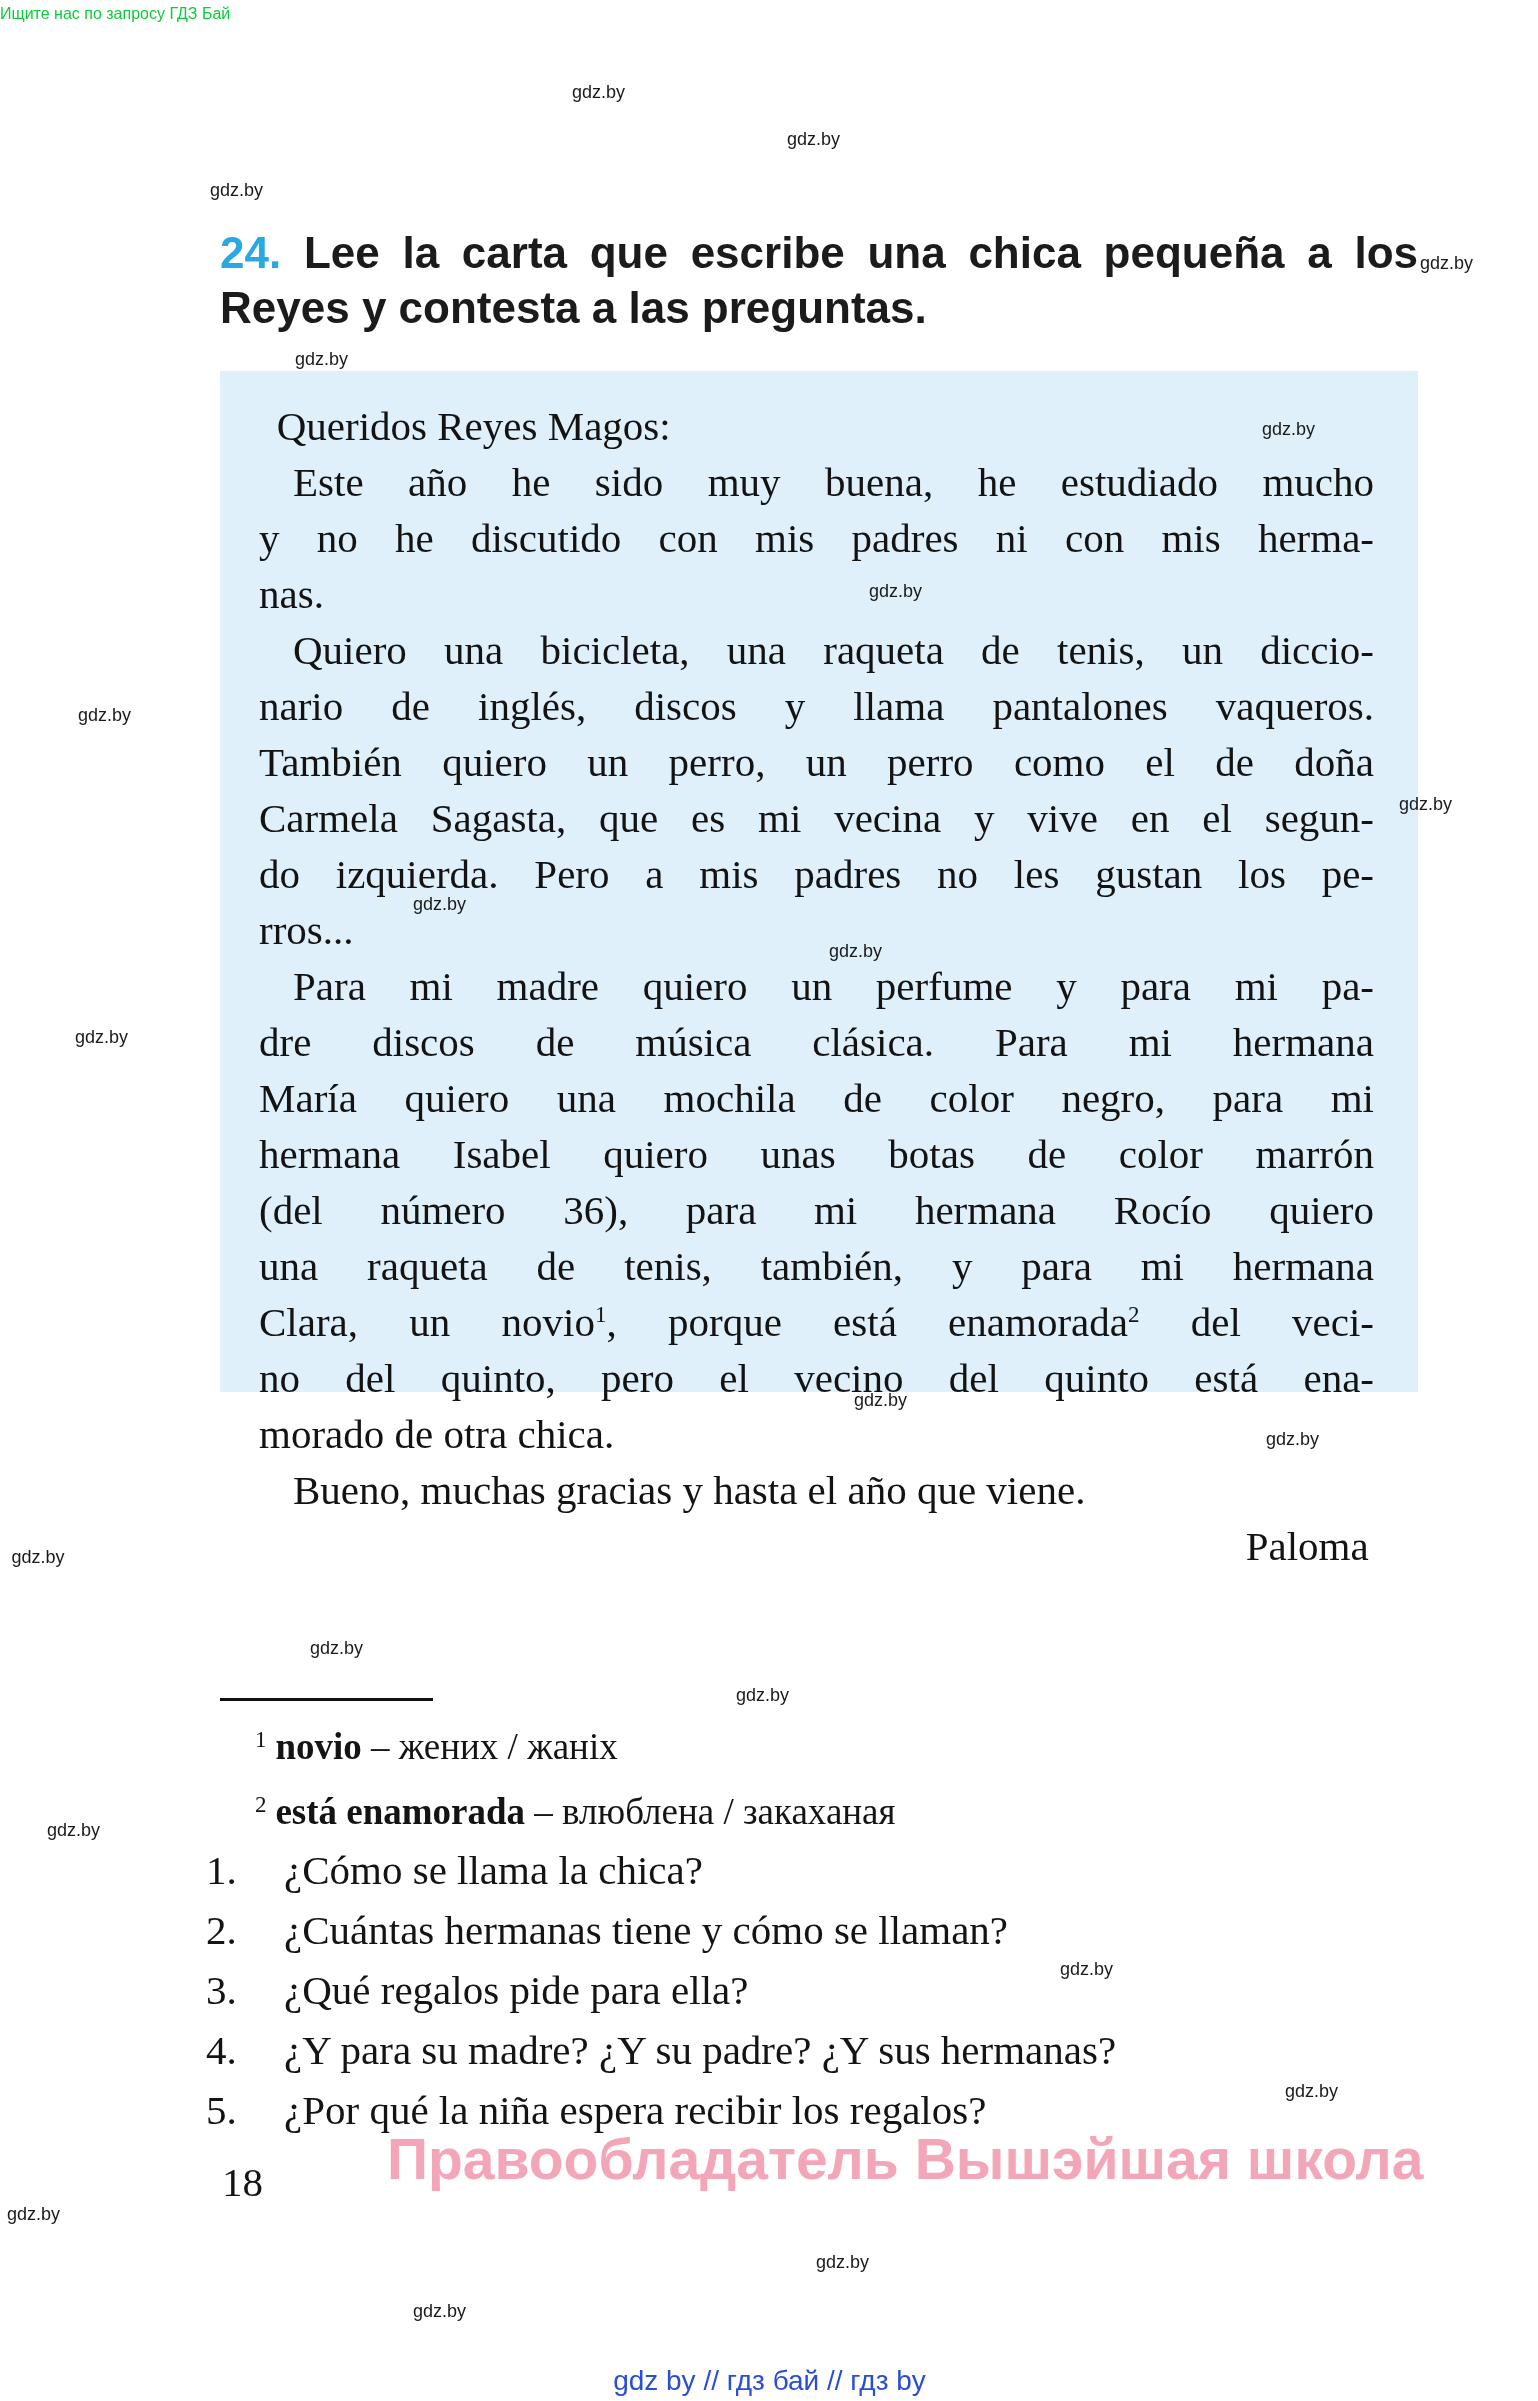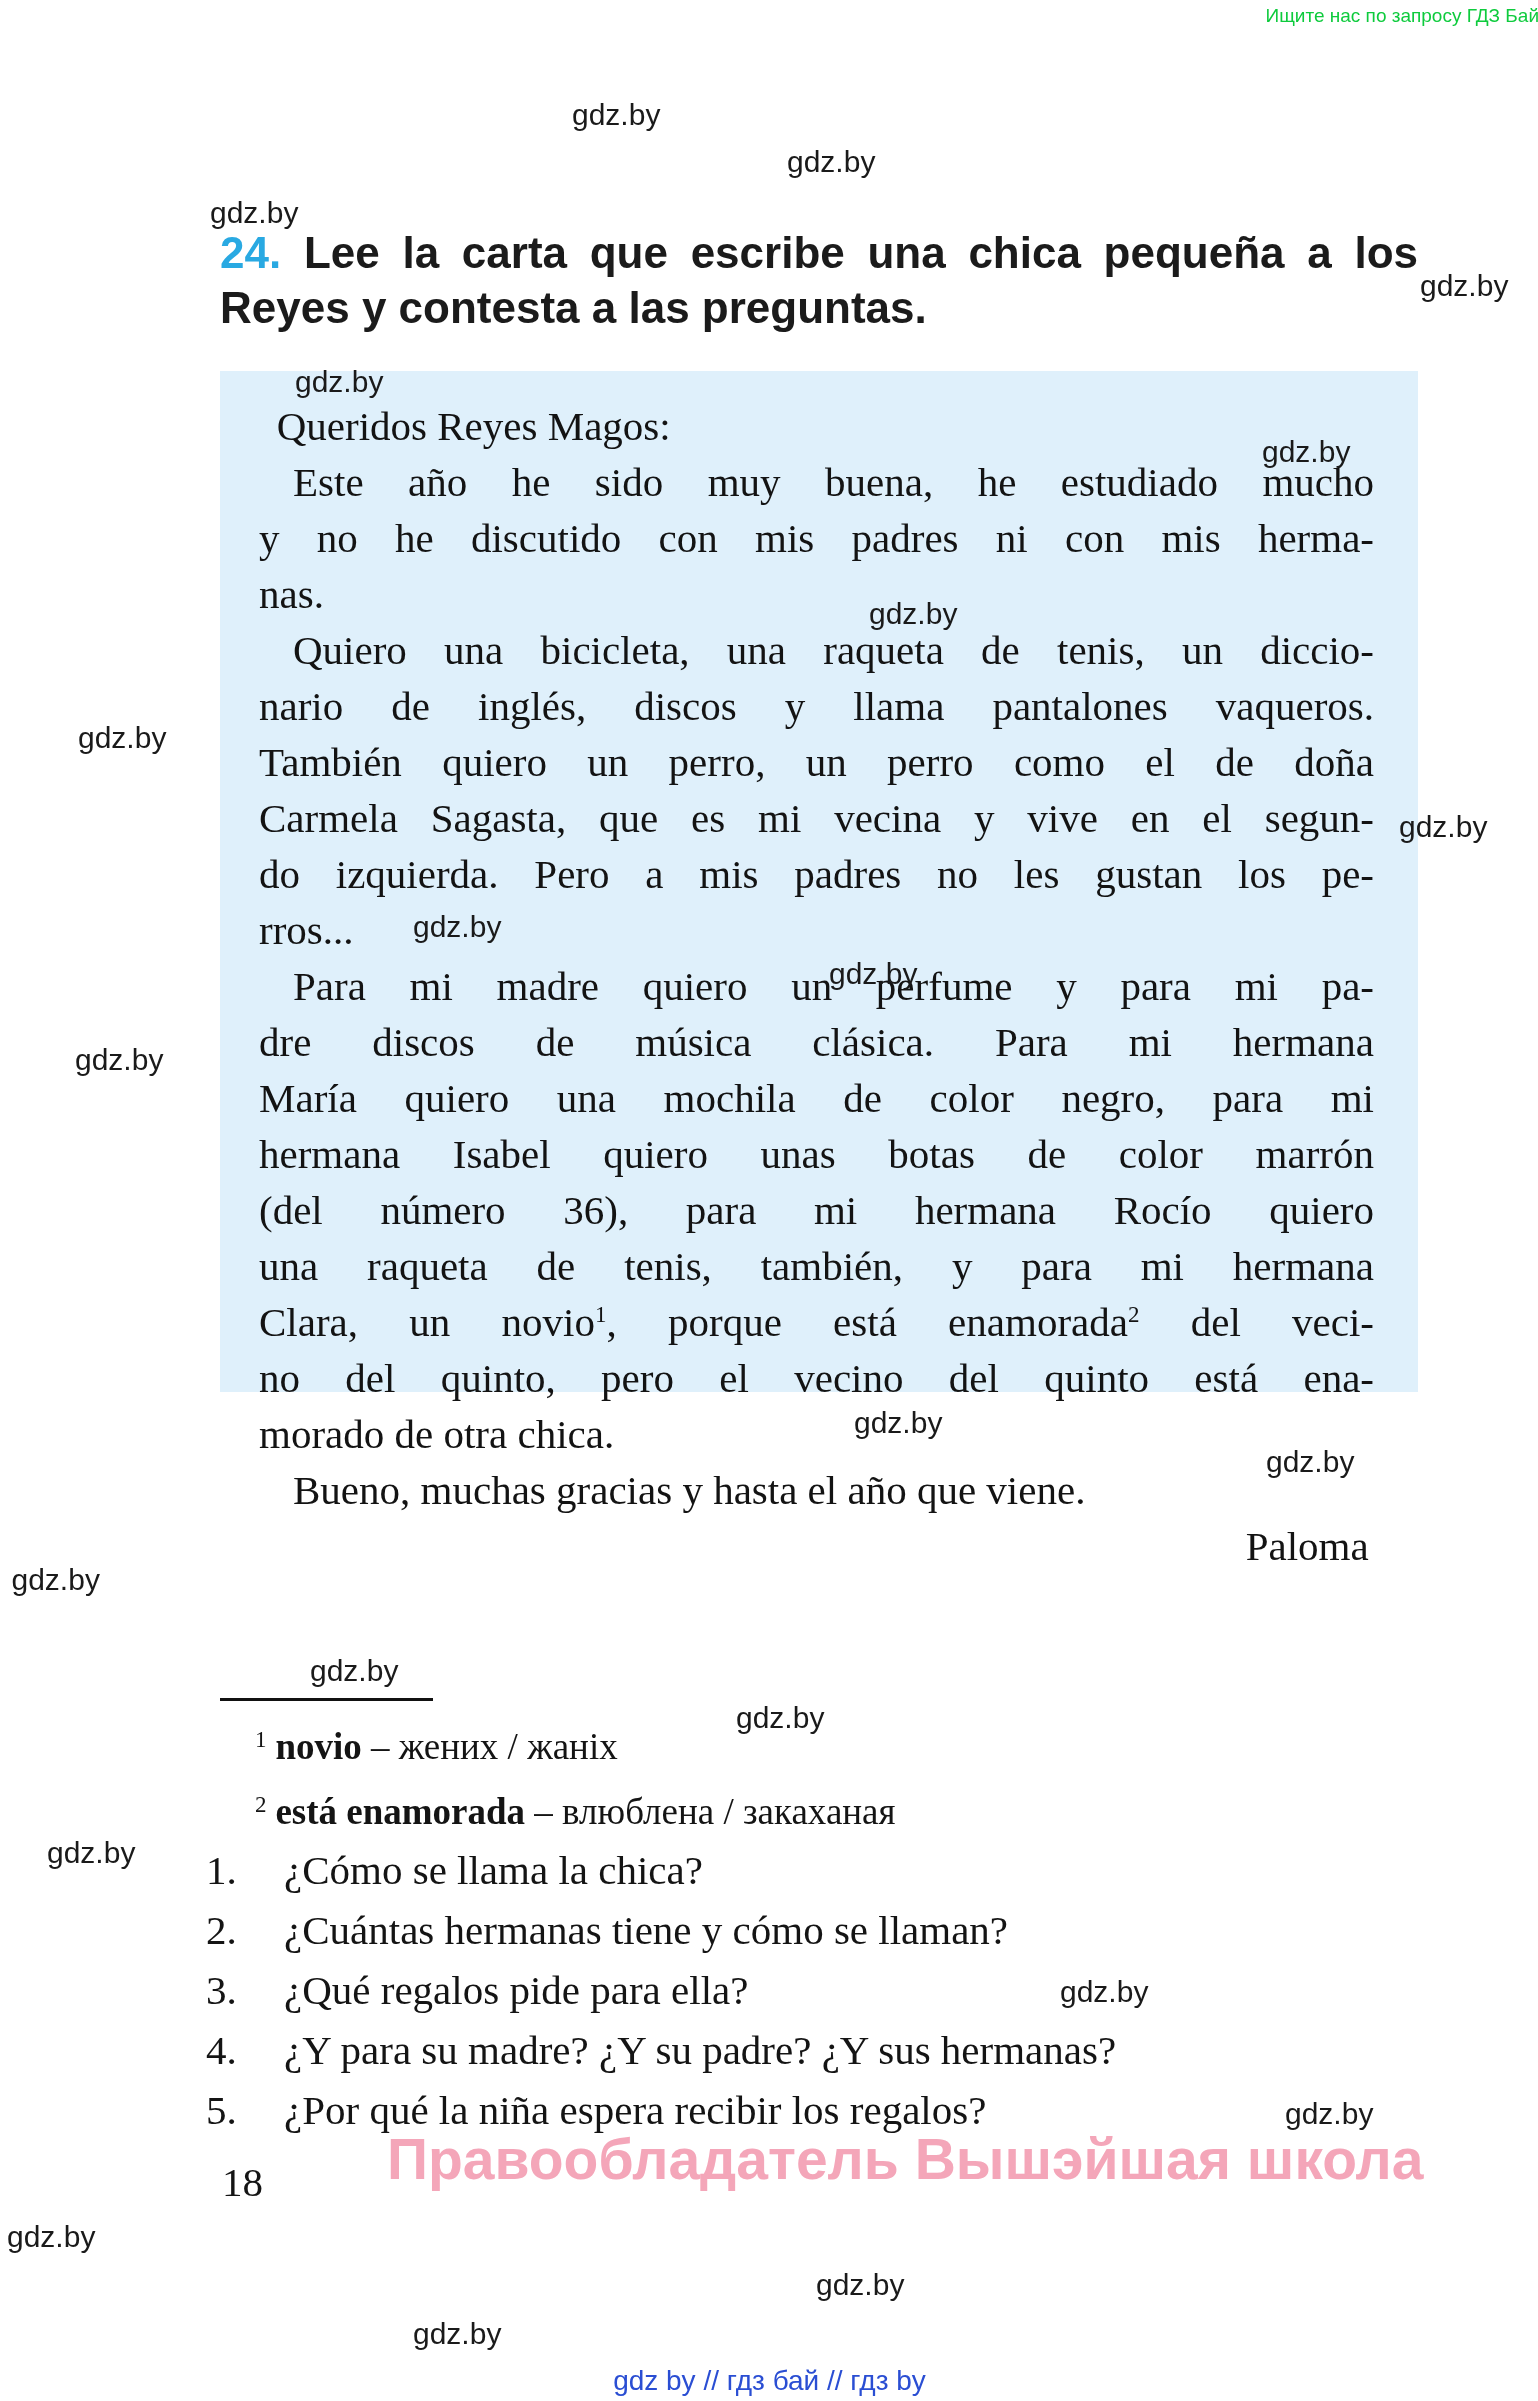--- a/index.html
+++ b/index.html
@@ -1,21 +1,21 @@
 <!DOCTYPE html>
 <html style="--accent-blue: #29a9e2; --box-bg: #dff0fb; --green: #0ecb3d; --pink: #f4a6b9; --footer-blue: #2a4ed3; --ink: #141414; --wm: #1a1a1a;font-size:14px"><head>
 <meta charset="utf-8">
 <style>
   html,body{margin:0;padding:0;background:#fff;}
   .page{position:relative;width:1539px;height:2401px;background:#ffffff;overflow:hidden;
         font-family:"Liberation Serif","DejaVu Serif",serif;color:var(--ink,#141414);}
 
   
-  .top-banner{position:absolute;top:5.3px;left:0;width:100%;text-align:right;
-    font-family:"Liberation Sans","DejaVu Sans",sans-serif;font-size:19px;color:var(--green,#0ecb3d);}
+  .top-banner{position:absolute;top:5.3px;left:0;width:100%;text-align:left;
+    font-family:"Liberation Sans","DejaVu Sans",sans-serif;font-size:16px;color:var(--green,#0ecb3d);}
 
   
   .title{position:absolute;left:220px;top:225px;width:1198px;
     font-family:"Liberation Sans","DejaVu Sans",sans-serif;font-weight:bold;font-size:44px;line-height:55px;color:#1b1b1b;}
   .t-line1{text-align:justify;text-align-last:justify;}
   .t-num{color:var(--accent-blue,#29a9e2);}
 
   
   .letter-box{position:absolute;left:220px;top:371px;width:1198px;height:1021px;
     background:var(--box-bg,#dff0fb);box-sizing:border-box;padding:26.6px 44px 0 39px;
@@ -44,21 +44,21 @@
   
   .copyright{position:absolute;left:387px;top:2126px;
     font-family:"Liberation Sans","DejaVu Sans",sans-serif;font-weight:bold;font-size:57px;color:var(--pink,#f4a6b9);}
   .page-number{position:absolute;left:222px;top:2158px;font-size:41px;}
   .footer-links{position:absolute;left:0;top:2365px;width:100%;text-align:center;
     font-family:"Liberation Sans","DejaVu Sans",sans-serif;font-size:28px;color:var(--footer-blue,#2a4ed3);}
 
   
   .wm-layer{position:absolute;left:0;top:0;width:100%;height:100%;pointer-events:none;}
   .wm{position:absolute;font-family:"Liberation Sans","DejaVu Sans",sans-serif;
-      font-size:30px;color:var(--wm,#1a1a1a);white-space:nowrap;margin-top:16px;}
+      font-size:18px;color:var(--wm,#1a1a1a);white-space:nowrap;}
 </style>
 </head>
 <body>
 
 <div class="page">
 
   <div class="top-banner">Ищите нас по запросу ГДЗ Бай</div>
 
   <div class="title">
     <div class="t-line1"><span class="t-num">24.</span> <span>Lee la carta que escribe una chica pequeña a los</span></div>

